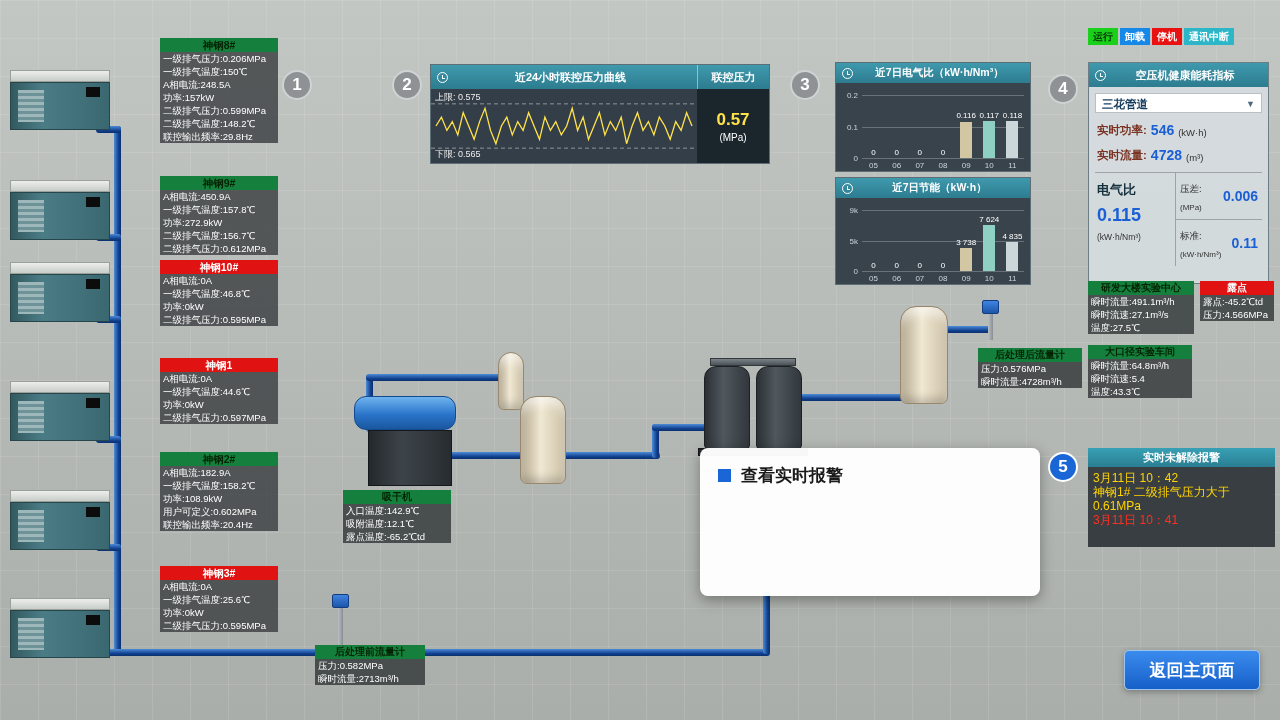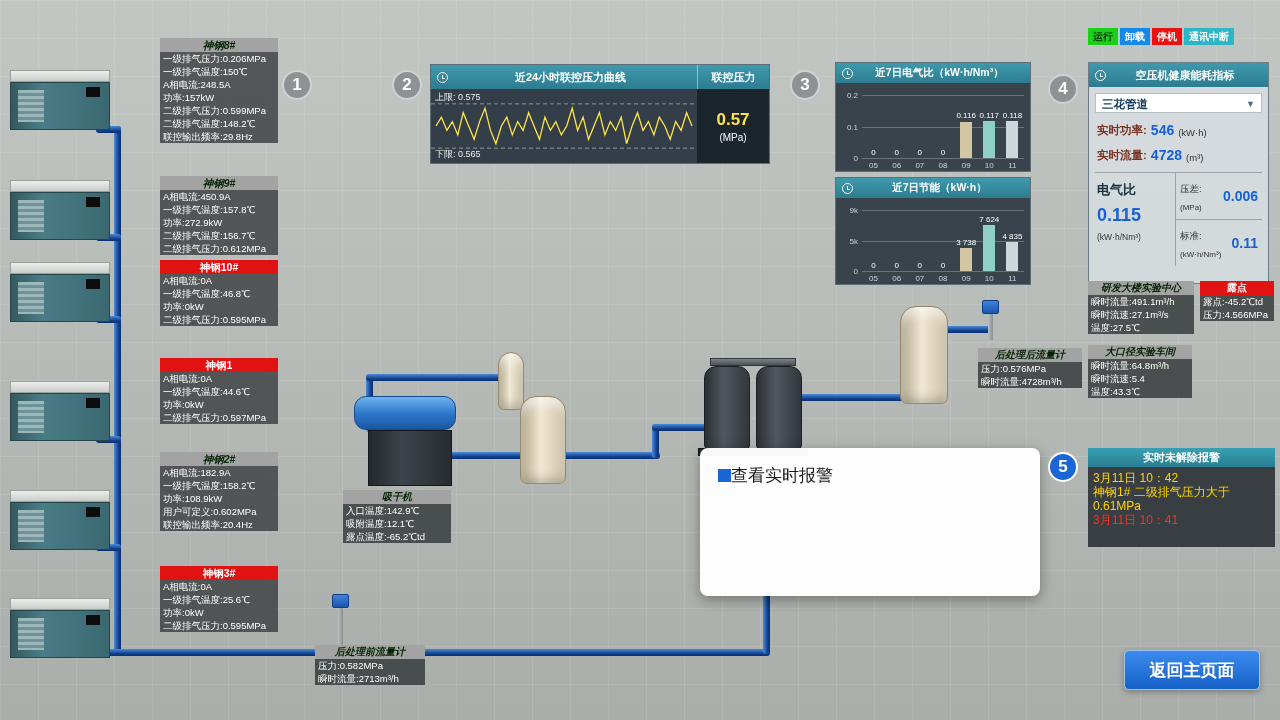--- a/index.html
+++ b/index.html
@@ -37,21 +37,21 @@
         background:linear-gradient(90deg,#2b3034,#50585e 42%,#31373c); }
   .drybar { position:absolute; z-index:2; background:linear-gradient(#7a8288,#4c5358); border:1px solid #33383c; }
   .drybase { position:absolute; z-index:2; background:#24282c; border:1px solid #141719; }
   .inst { position:absolute; z-index:2; }
   .inst .head { width:17px; height:14px; margin:0 auto; background:linear-gradient(#3f84e0,#1c55aa); border:1px solid #123c80; border-radius:2px; }
   .inst .stem { width:5px; margin:0 auto; background:linear-gradient(90deg,#b9bfc2,#888f93); }
   
   .cpanel { position:absolute; left:160px; width:118px; z-index:3;
         background:rgba(62,66,68,.84); color:#fff; font-size:9.5px; }
   .cpanel .hd { height:14px; line-height:14px; text-align:center; font-weight:bold; font-size:10.5px; }
-  .hd-run  { background:#a3a3a3; color:#042404;font-style:italic; }
+  .hd-run  { background:#15803d; color:#042404; }
   .hd-stop { background:#e01212; color:#fff; }
   .cpanel .rw { padding:0 3px; line-height:13px; white-space:nowrap; overflow:hidden; }
   
   .fpanel { position:absolute; z-index:4; background:rgba(56,60,62,.86); color:#fff; font-size:9.5px; }
   .fpanel .hd { height:14px; line-height:14px; text-align:center; font-weight:bold; font-size:10px; }
   .fpanel .rw { padding:0 3px; line-height:13px; white-space:nowrap; overflow:hidden; }
   
   .badge { position:absolute; z-index:5; width:30px; height:30px; border-radius:50%;
         background:#8e9294; border:2px solid #cfd3d3; color:#fff; font-size:17px; font-weight:bold;
         display:flex; align-items:center; justify-content:center; }
@@ -119,21 +119,21 @@
   #alarmBox .ahd { height:19px; line-height:19px; text-align:center; color:#fff; font-weight:bold; font-size:11px;
         background:linear-gradient(#38a0b4,#2a7e92); }
   #alarmBox .abody { background:rgba(40,45,50,.88); padding:4px 5px 8px 5px; min-height:80px; }
   .aline { font-size:12px; line-height:14px; }
   .a-yellow { color:#ffd400; }
   .a-red { color:#ff3020; }
   
   #tooltip { position:absolute; left:700px; top:448px; width:340px; height:148px; z-index:6;
         background:rgba(255,255,255,.97); border-radius:8px; box-shadow:0 4px 14px rgba(0,0,0,.35);
         padding:16px 18px; }
-  #tooltip .ttl { display:flex; align-items:center; gap:0; font-size:17px; font-weight:normal; color:#1a1a1a; }
+  #tooltip .ttl { display:flex; align-items:center; gap:10px; font-size:17px; font-weight:bold; color:#1a1a1a; }
   #tooltip .sq { width:13px; height:13px; background:#1b66d6; flex:0 0 auto; }
   #tooltip .bd { margin-top:10px; font-size:14.5px; color:#222; line-height:29px; }
   
   #returnBtn { position:absolute; left:1124px; top:650px; width:136px; height:40px; z-index:4;
         background:linear-gradient(#3b8bee,#1560c8); border:1px solid #9cc4f0; border-radius:5px;
         color:#fff; font-size:17px; font-weight:bold; display:flex; align-items:center; justify-content:center;
         box-shadow:0 2px 6px rgba(0,0,0,.3); cursor:pointer; }
 </style>
 </head>
 <body>

